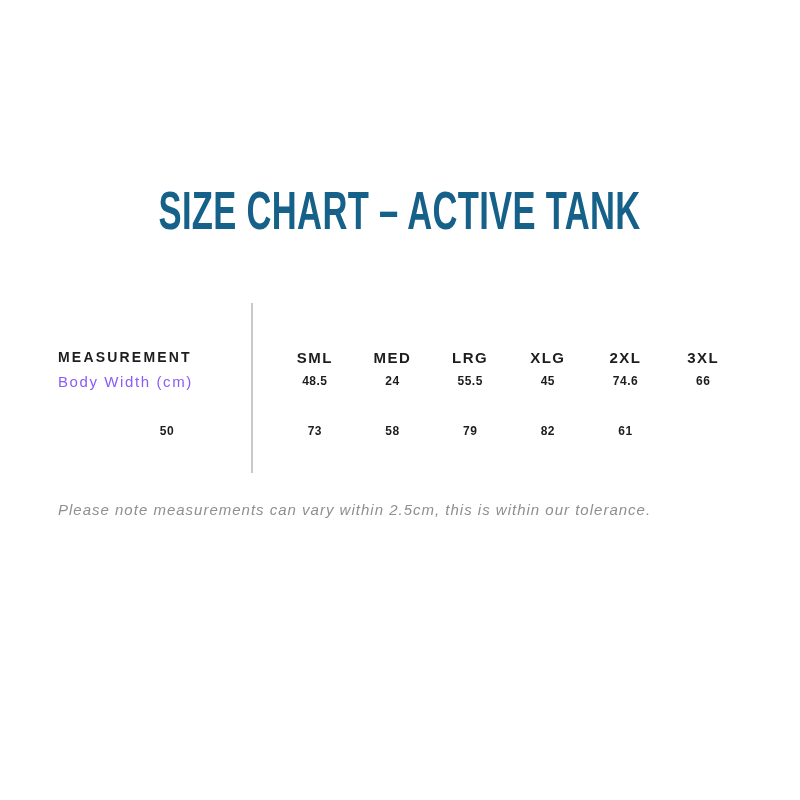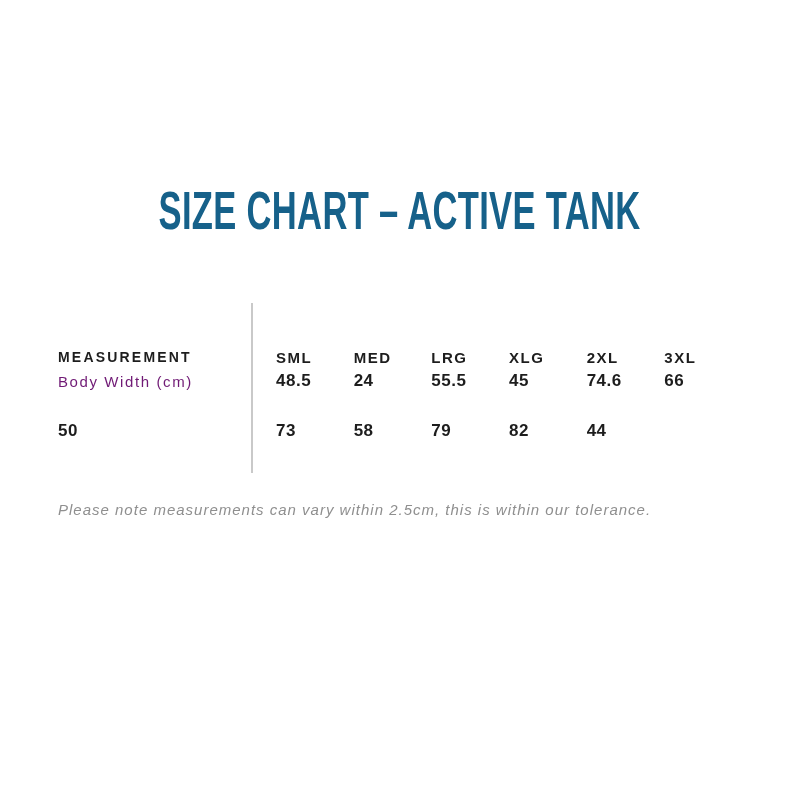--- a/index.html
+++ b/index.html
@@ -54,43 +54,43 @@
     width: 684px;
     height: 20px;
     display: grid;
     grid-template-columns: 218px repeat(6, 1fr);
     align-items: center;
   }
   .row-header { top: 322px; margin-top: 25px; }
   .row-1 { top: 371px; }
   .row-2 { top: 421px; }
 
-  .cell { white-space: nowrap; }
+  .cell { text-align: center; white-space: nowrap; }
   .cell-label { text-align: left; }
 
   .header-label {
     font-weight: 700;
     font-size: 14px;
     letter-spacing: 2.2px;
     color: #1d1d1d;
   }
   .size-head {
     font-weight: 700;
     font-size: 15px;
     letter-spacing: 1.5px;
     color: #1d1d1d;
   }
   .meas-label {
     font-size: 15px;
     letter-spacing: 1.6px;
-    color: #701a75;
+    color: #8b5cf6;
   }
   .value {
     font-weight: 700;
-    font-size: 17px;
+    font-size: 12px;
     letter-spacing: 0.5px;
     color: #1d1d1d;
   }
 
   
   .note {
     position: absolute;
     left: 58px;
     top: 500px;
     width: 700px;
@@ -132,18 +132,18 @@
     <div class="cell value">74.6</div>
     <div class="cell value">66</div>
   </div>
 
   <div class="row row-2">
     <div class="cell value">50</div>
     <div class="cell value">73</div>
     <div class="cell value">58</div>
     <div class="cell value">79</div>
     <div class="cell value">82</div>
-    <div class="cell value">44</div>
+    <div class="cell value">61</div>
   </div>
 
   <div class="note">Please note measurements can vary within 2.5cm, this is within our tolerance.</div>
 
 </div>
 
 </body></html>

